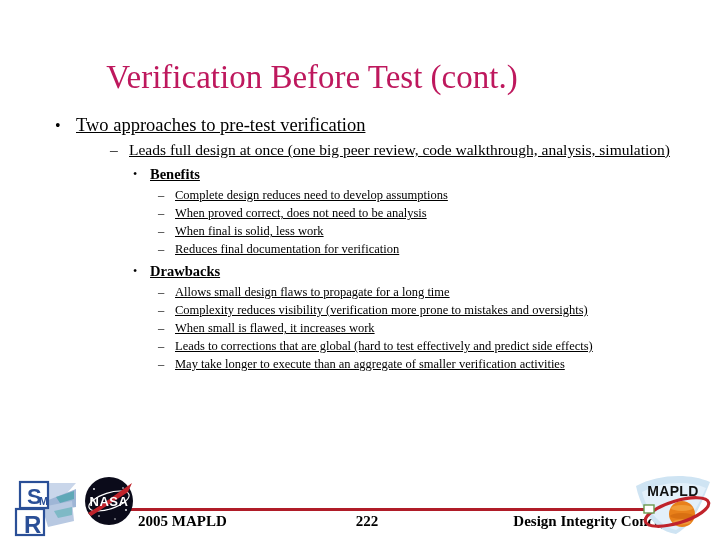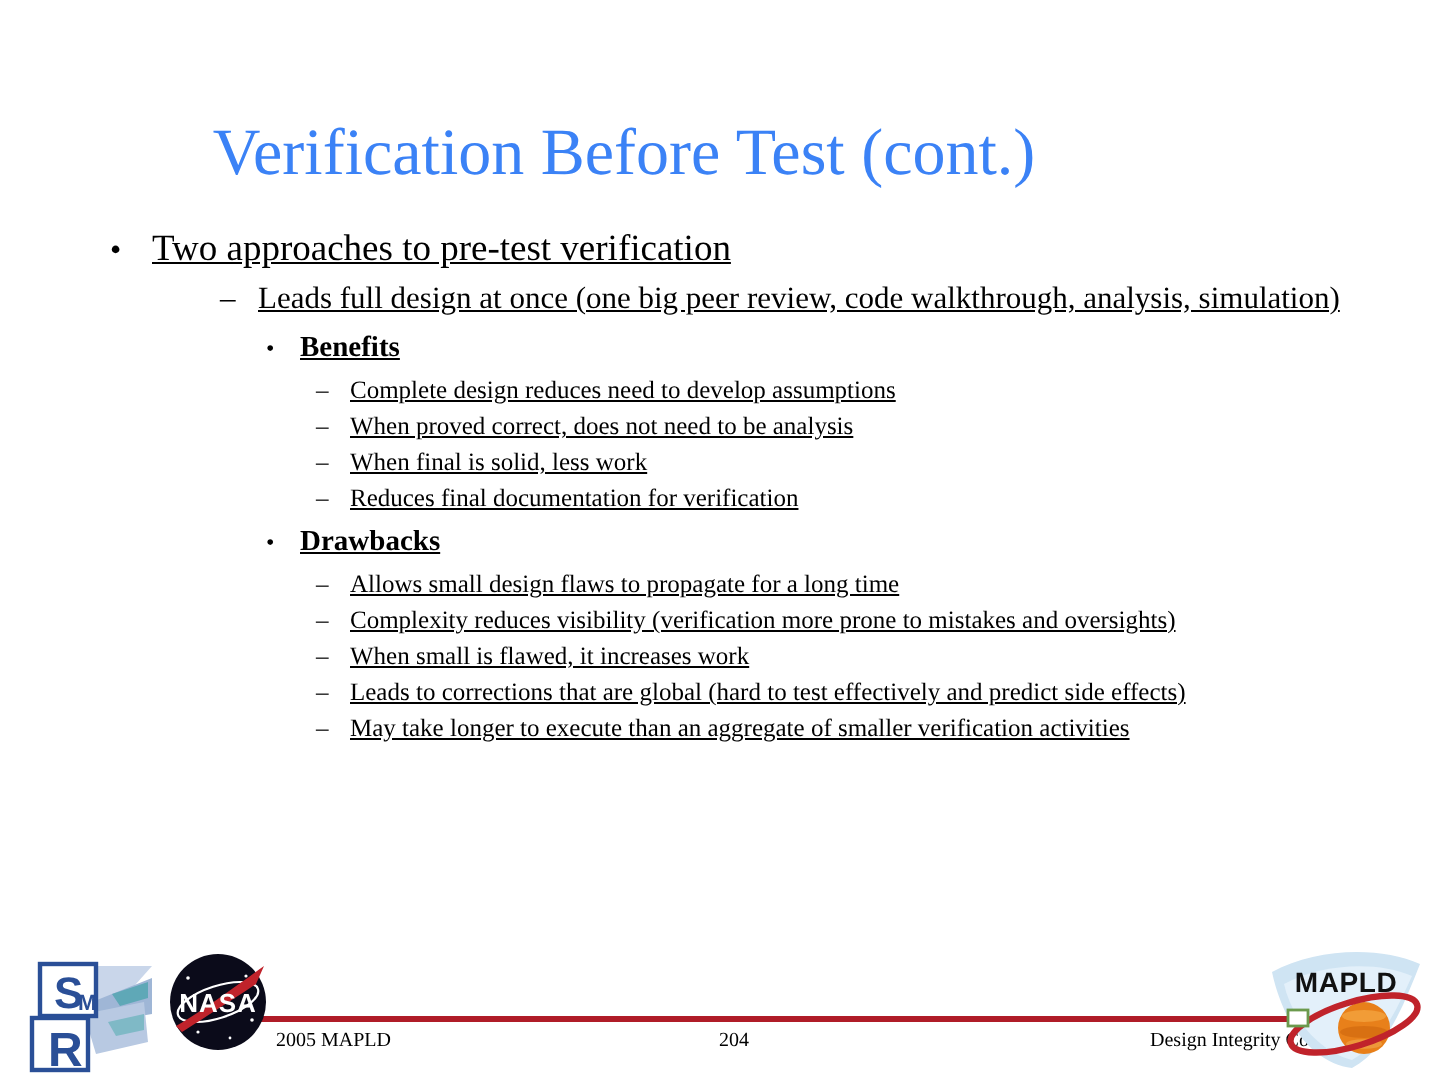--- a/index.html
+++ b/index.html
@@ -20,21 +20,21 @@
   #slide-title {
     position: absolute;
     left: 0;
     top: 57px;
     width: 624px;
     text-align: center;
     font-size: 33px;
     line-height: 40px;
     font-weight: normal;
     letter-spacing: 0px;
-    color: #3b82f6;
+    color: #be185d;
     white-space: nowrap;
   }
 
   
   #body-content {
     position: absolute;
     left: 0;
     top: 113px;
     width: 700px;
   }
@@ -99,24 +99,25 @@
     position: absolute;
     left: 118px;
     top: 508px;
     width: 573px;
     height: 3px;
     background: #b01c28;
   }
   .footer-text {
     position: absolute;
     top: 515px;
-    font-size: 10px;
+    font-size: 15px;
     line-height: 12px;
     color: #000000;
     font-family: "Liberation Serif", "DejaVu Serif", serif;
+    font-weight: bold;
   }
   #footer-left  { left: 138px; text-align: left; }
   #footer-page  { left: 312px; width: 110px; text-align: center; }
   #footer-right { left: 470px; width: 210px; text-align: right; }
 
   
   #logo-srb {
     position: absolute;
     left: 12px;
     top: 477px;
@@ -213,21 +214,21 @@
     <span class="bullet-mark">–</span>
     <span class="bullet-text">May take longer to execute than an aggregate of smaller verification activities</span>
   </div>
 
 </div>
 
 <div id="footer-rule" style="background: rgb(176, 28, 40);"></div>
 
 <div class="footer-text" id="footer-left">2005 MAPLD</div>
 
-<div class="footer-text" id="footer-page">204</div>
+<div class="footer-text" id="footer-page">222</div>
 
 <div class="footer-text" id="footer-right">Design Integrity Concepts</div>
 
 <div id="logo-srb">
   <svg viewBox="0 0 66 60" width="66" height="60" xmlns="http://www.w3.org/2000/svg">
 
     <polygon points="30,6 64,6 48,24 30,24" fill="#c9d6ea"></polygon>
     <polygon points="34,24 64,12 64,30 40,34" fill="#9fb6d6"></polygon>
     <polygon points="30,30 60,24 62,44 36,50" fill="#b8c9e2"></polygon>
     <polygon points="44,20 62,14 62,22 48,26" fill="#5fa8b7"></polygon>

